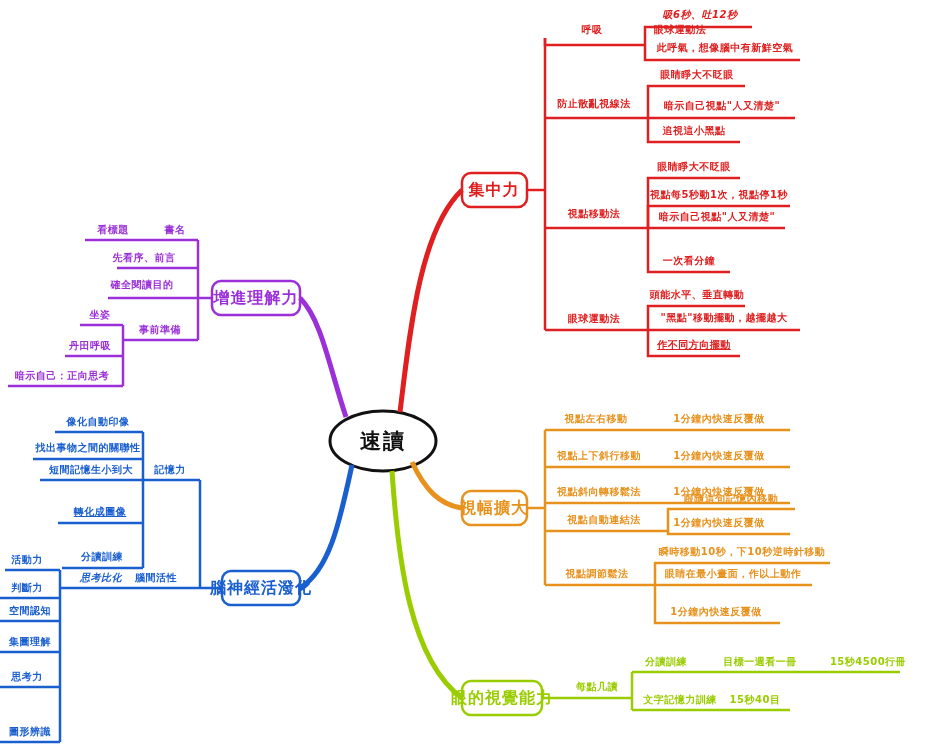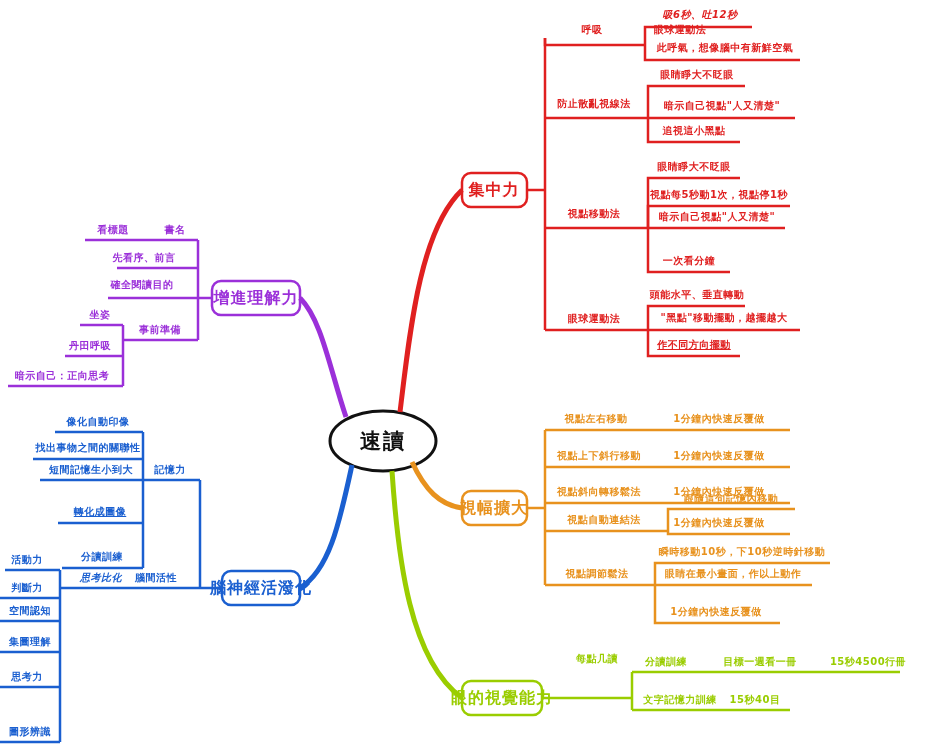--- a/index.html
+++ b/index.html
@@ -210,21 +210,21 @@
 <div class="node-label lbl-md c-orange" style="left:731px; top:499px;">跟隨這句記憶內移動</div>
 <div class="node-label lbl-md c-orange" style="left:719px; top:523px;">1分鐘內快速反覆做</div>
 
 <div class="node-label lbl-md c-orange" style="left:597px; top:574px;">視點調節鬆法</div>
 <div class="node-label lbl-md c-orange" style="left:742px; top:552px;">瞬時移動10秒，下10秒逆時針移動</div>
 <div class="node-label lbl-md c-orange" style="left:733px; top:574px;">眼睛在最小畫面，作以上動作</div>
 <div class="node-label lbl-md c-orange" style="left:716px; top:612px;">1分鐘內快速反覆做</div>
 
 <div class="topic-label c-green" style="left:502px; top:698px;">眼的視覺能力</div>
 
-<div class="node-label lbl-md c-green" style="left:597px; top:659px;">每點几讀</div>
+<div class="node-label lbl-md c-green" style="left:597px; top:687px;">每點几讀</div>
 
 <div class="node-label lbl-md c-green" style="left:666px; top:662px;">分讀訓練</div>
 <div class="node-label lbl-md c-green" style="left:760px; top:662px;">目標一週看一冊</div>
 <div class="node-label lbl-md c-green" style="left:868px; top:662px;">15秒4500行冊</div>
 
 <div class="node-label lbl-md c-green" style="left:680px; top:700px;">文字記憶力訓練</div>
 <div class="node-label lbl-md c-green" style="left:755px; top:700px;">15秒40目</div>
 
 <div class="topic-label c-blue" style="left:261px; top:588px;">腦神經活潑化</div>
 

